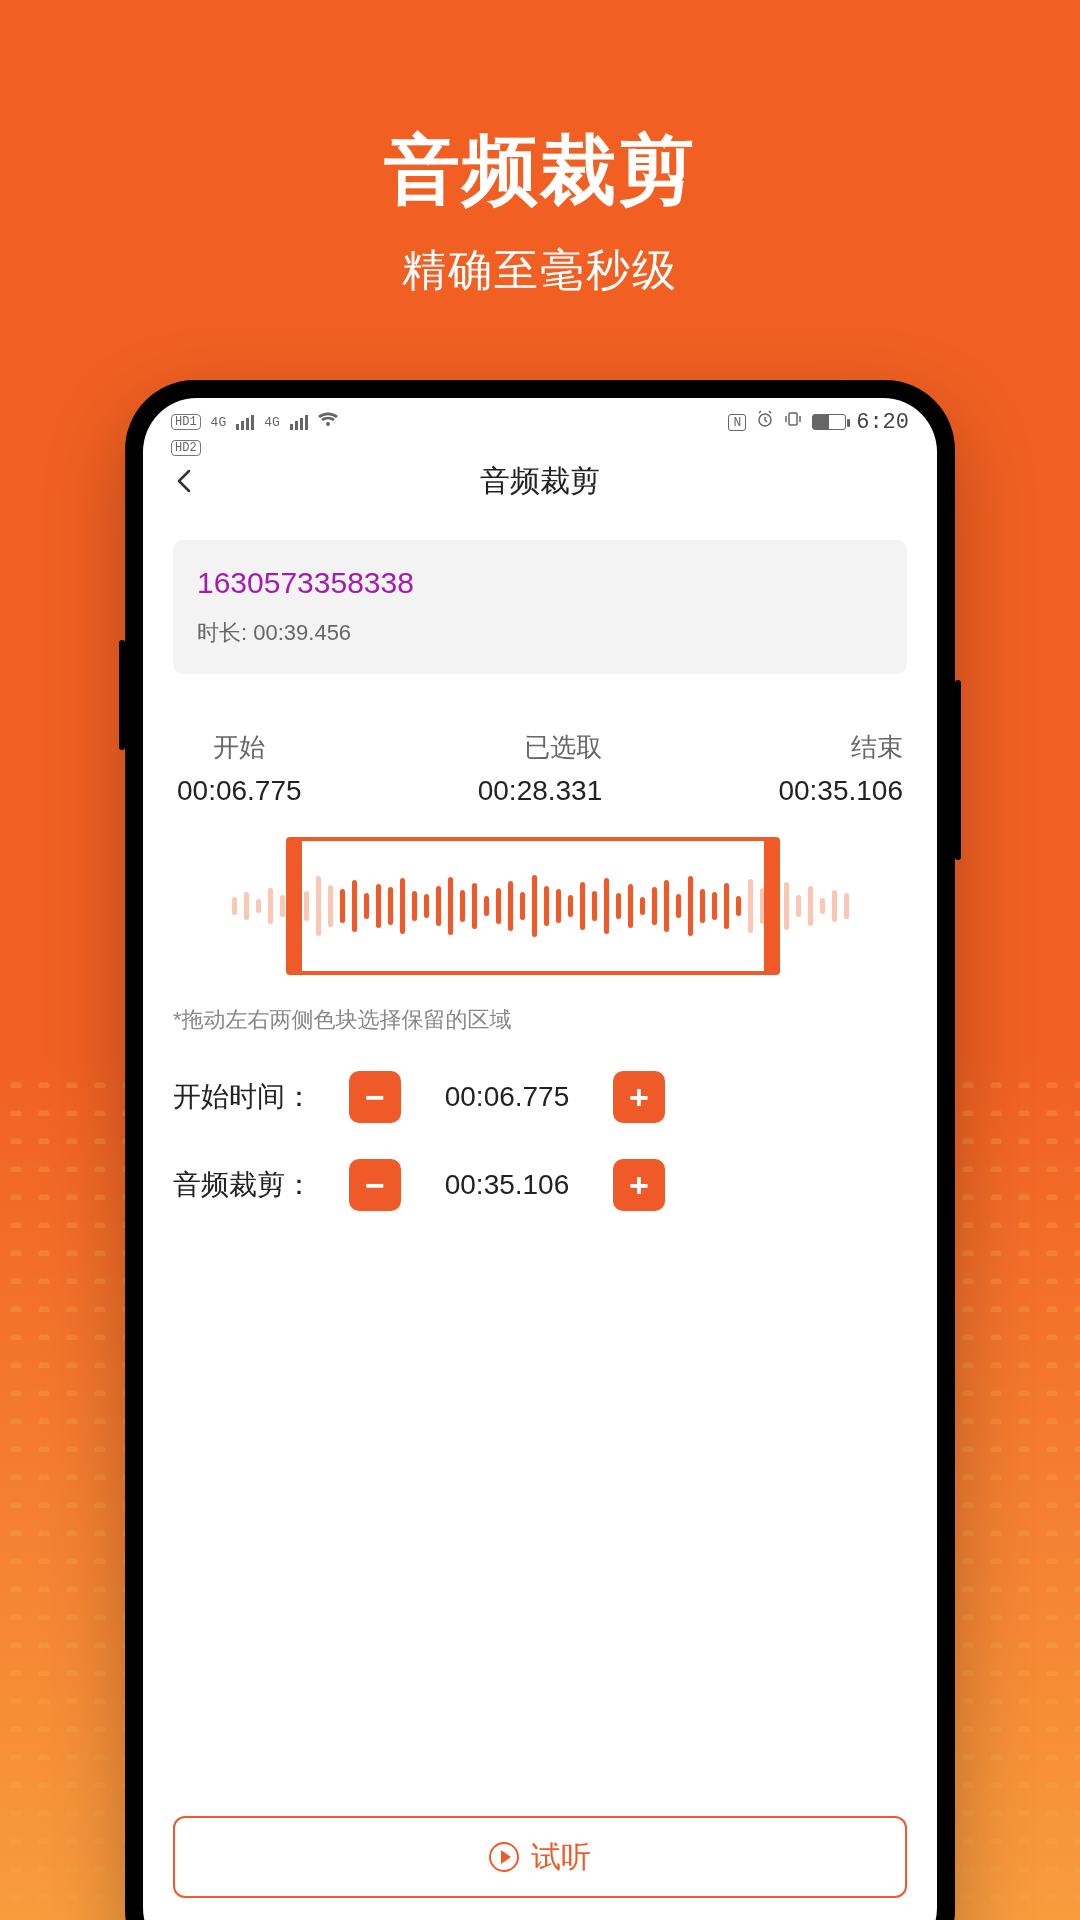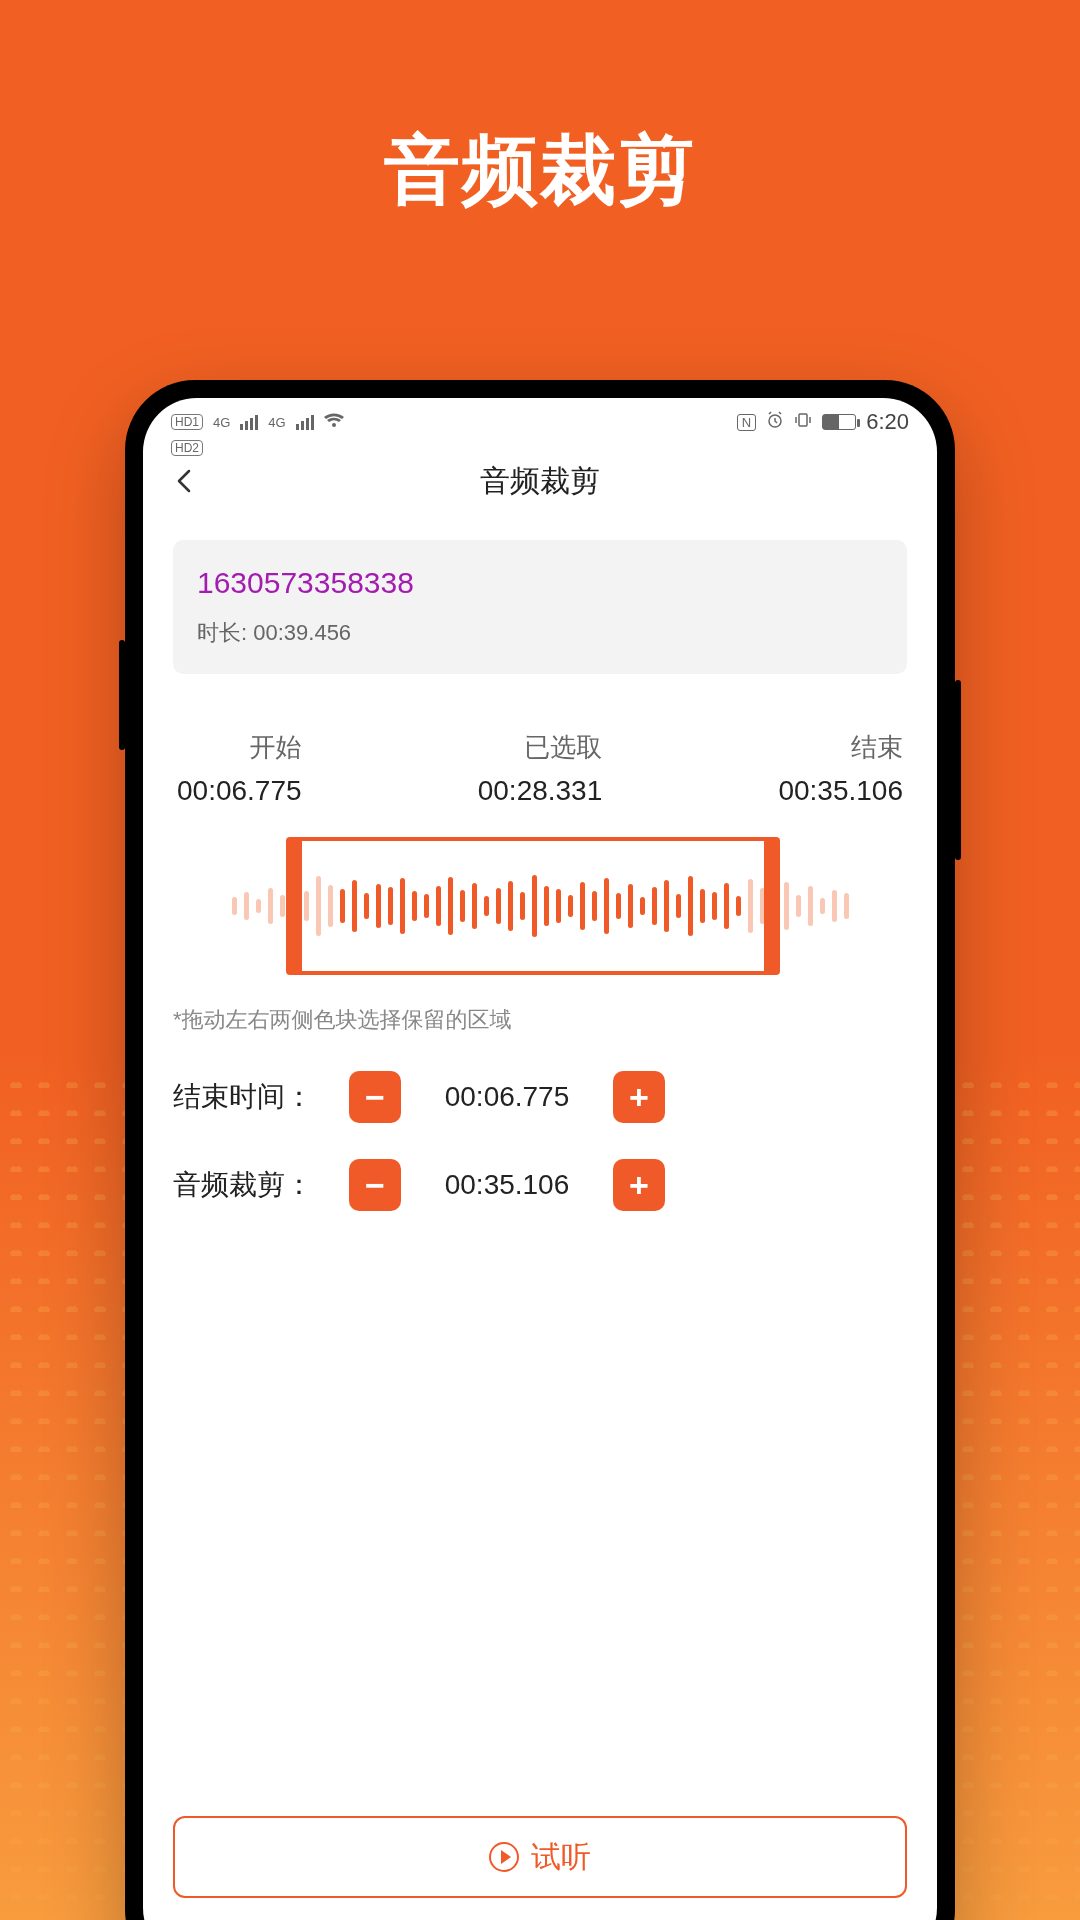--- a/index.html
+++ b/index.html
@@ -39,21 +39,21 @@
 
   .screen {
     width: 100%; height: 100%;
     background: #fff; border-radius: 54px;
     overflow: hidden; position: relative;
     display: flex; flex-direction: column;
   }
 
   .statusbar {
     height: 48px; display: flex; align-items: center; justify-content: space-between;
-    padding: 0 28px; font-size: 20px; color: #555;
+    padding: 0 28px; font-size: 20px; color: #555; font-family: Liberation Mono, monospace;
   }
   .status-left, .status-right { display: flex; align-items: center; gap: 10px; }
   .hd-badge { border: 1.5px solid #777; border-radius: 4px; font-size: 12px; padding: 0 3px; line-height: 14px; color:#666;}
   .signal-bars { display: inline-flex; align-items: flex-end; gap: 2px; }
   .signal-bars span { width: 3px; background: #666; }
   .signal-bars span:nth-child(1){height:6px}
   .signal-bars span:nth-child(2){height:9px}
   .signal-bars span:nth-child(3){height:12px}
   .signal-bars span:nth-child(4){height:15px}
   .battery { width: 34px; height: 16px; border: 1.5px solid #666; border-radius: 3px; position: relative; display:flex; align-items:center; }
@@ -66,21 +66,21 @@
   .nav .title { font-size: 30px; color:#222; font-weight: 500; }
 
   .content { flex: 1; padding: 24px 30px 0 30px; display:flex; flex-direction:column; }
 
   .file-card { background:#F3F3F3; border-radius: 10px; padding: 26px 24px; }
   .file-name { font-size: 30px; color:#a21caf; margin-bottom: 18px; }
   .file-dur { font-size: 22px; color:#666; }
 
   .times-row { display:flex; justify-content: space-between; margin-top: 56px; padding: 0 4px; }
   .time-col { text-align: right; }
-  .time-col:first-child { text-align:right; }
+  .time-col:first-child { text-align:center; }
   .time-col:last-child { text-align:right; }
   .time-label { font-size: 26px; color:#666; }
   .time-val { font-size: 28px; color:#222; margin-top: 10px; }
 
   .wave-wrap { position: relative; height: 150px; margin-top: 24px; }
   .wave { position:absolute; inset:0; display:flex; align-items:center; justify-content:center; gap:7px; }
   .wave span { width: 5px; border-radius: 3px; }
   .sel-box { position:absolute; top:6px; bottom:6px; left:17%; right:19%; border:4px solid #F05A28; border-radius:2px; }
   .sel-box .handle { position:absolute; top:-4px; bottom:-4px; width:16px; background:#F05A28; }
   .sel-box .handle.left { left:-16px; border-radius:4px 0 0 4px; }
@@ -98,20 +98,21 @@
   .btn-outline { border: 2px solid #F05A28; color:#F05A28; background:#fff; }
   .btn-solid { background:#F05A28; color:#fff; }
   .play-icon { width: 30px; height:30px; border:2.5px solid #F05A28; border-radius:50%; position:relative; }
   .play-icon::after { content:""; position:absolute; left:10px; top:6px; border-left:10px solid #F05A28; border-top:7px solid transparent; border-bottom:7px solid transparent; }
 </style>
 </head>
 <body>
 
 <div class="bg">
   <div class="hero-title">音频裁剪</div>
+  <div class="hero-sub">精确至毫秒级</div>
 
   <div class="phone">
     <div class="screen">
 
       <div class="statusbar">
         <div class="status-left">
           <span class="hd-badge">HD1</span>
           <span style="font-size:13px;color:#666">4G</span>
           <span class="signal-bars">
               <span></span>
@@ -242,21 +243,21 @@
             </div>
           <div class="sel-box">
             <div class="handle left"></div>
             <div class="handle right"></div>
           </div>
         </div>
 
         <div class="hint">*拖动左右两侧色块选择保留的区域</div>
 
         <div class="time-ctrl">
-          <span class="lbl">结束时间：</span>
+          <span class="lbl">开始时间：</span>
           <span class="btn-sq">−</span>
           <span class="time-input">00:06.775</span>
           <span class="btn-sq">+</span>
         </div>
 
         <div class="time-ctrl">
           <span class="lbl">音频裁剪：</span>
           <span class="btn-sq">−</span>
           <span class="time-input">00:35.106</span>
           <span class="btn-sq">+</span>

